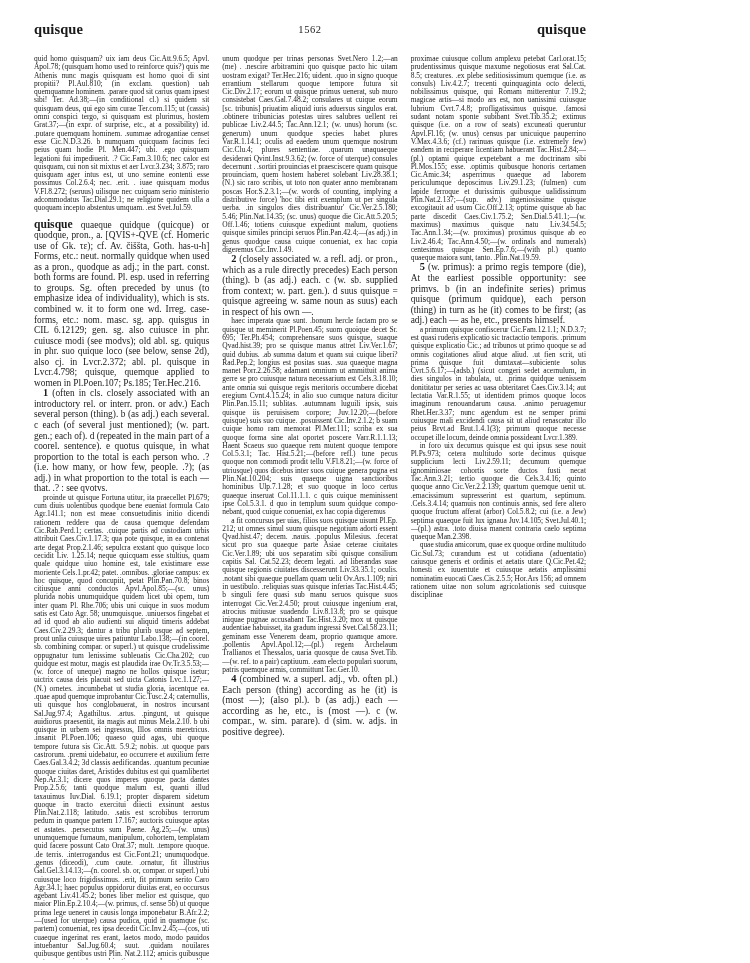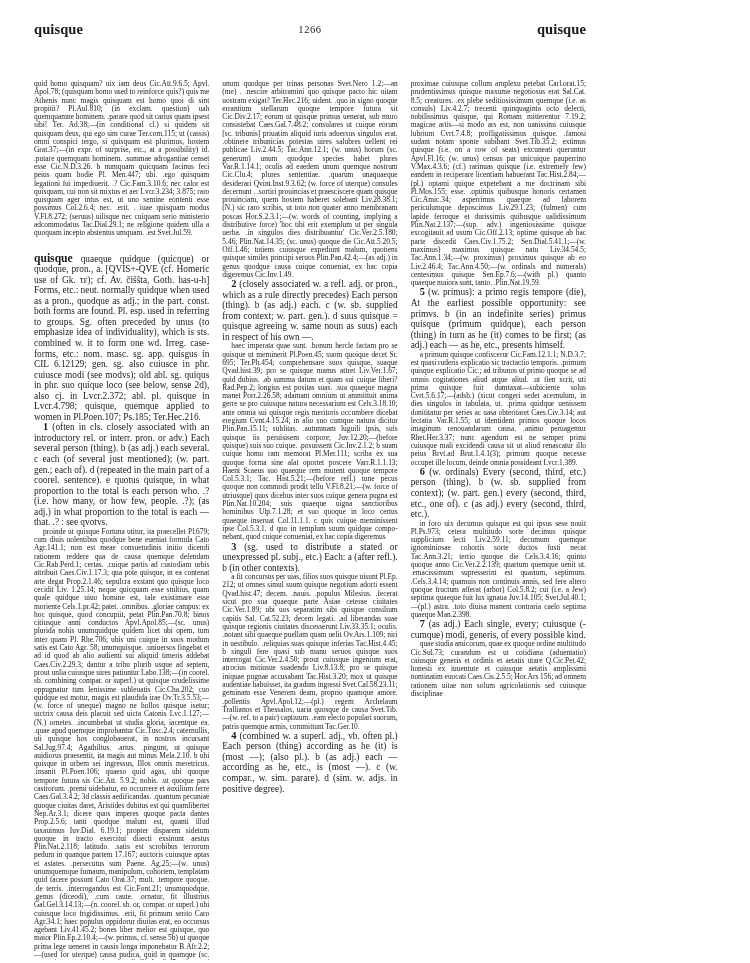--- a/index.html
+++ b/index.html
@@ -24,37 +24,37 @@
   
   .def{
     font-size:9.35px;line-height:10.55px;text-align:justify;
     hyphens:none;word-spacing:-0.1px;
   }
   
   .cit{
     font-size:7.45px;line-height:8.3px;text-align:justify;
     text-indent:9px;word-spacing:-0.2px;
   }
-  .cit.noind{text-indent:0;margin-top:25px;}
+  .cit.noind{text-indent:0;}
   .def.noind{text-indent:0;}
   .def.ind{text-indent:9px;}
 
   
-  .entry{margin-top:16px;}
+  .entry{margin-top:7px;}
   .entry .hwd{font-weight:bold;font-size:11.6px;}
   .sn{font-weight:bold;font-size:10.4px;}
 </style>
 </head>
 <body>
 
 <div class="page">
 
   <div class="runhead">
     <div class="hw">quisque</div>
-    <div class="folio">1266</div>
+    <div class="folio">1562</div>
     <div class="hw">quisque</div>
   </div>
 
   <div class="cols">
 
     <div class="col">
 
       <p class="cit noind">quid homo quisquam? uix iam deus Cic.Att.9.6.5; Apvl. Apol.78; (quisquam homo used to reinforce quis?) quis me Athenis nunc magis quisquam est homo quoi di sint propitii? Pl.Aul.810; (in exclam. question) uah quemquamne hominem. .parare quod sit carius quam ipsest sibi! Ter. Ad.38;—(in conditional cl.) si quidem sit quisquam deus, qui ego sim curae Ter.com.115; ut (cassis) omni conspici tergo, si quisquam est plurimus, hostem Grat.37;—(in expr. of surprise, etc., at a possibility) id. .putare quemquam hominem. .summae adrogantiae censet esse Cic.N.D.3.26. b numquam quicquam facinus feci peius quam hodie Pl. Men.447; ubi. .ego quisquam legationi fui impediuerit. .? Cic.Fam.3.10.6; nec calor est quisquam, cui non sit mixtus et aer Lvcr.3.234; 3.875; raro quisquam ager intus est, ut uno semine eontenti esse possimus Col.2.6.4; nec. .erit. . iuae quisquam modus V.Fl.8.272; (seruus) uilisque nec cuiquam serio ministerio adcommodatus Tac.Dial.29.1; ne religione quidem ulla a quoquam incepto abstentus umquam. .est Svet.Jul.59.</p>
 
       <div class="entry">
@@ -76,51 +76,39 @@
     <div class="col">
 
       <p class="cit noind">unum quodque per trinas personas Svet.Nero 1.2;—an (me) . .nescire arbitramini quo quisque pacto hic uitam uostram exigat? Ter.Hec.216; uident. .quo in signo quoque errantium stellarum quoque tempore futura sit Cic.Div.2.17; eorum ut quisque primus uenerat, sub muro consistebat Caes.Gal.7.48.2; consulares ut cuique eorum [sc. tribunis] priuatim aliquid iuris aduersus singulos erat. .obtinere tribunicias potestas uires salubres uellent rei publicae Liv.2.44.5; Tac.Ann.12.1; (w. unus) horum (sc. generum) unum quodque species habet plures Var.R.1.14.1; oculis ad eaedem unum quemque nostrum Cic.Clu.4; plures sententiae. .quarum unaquaeque desiderari Qvint.Inst.9.3.62; (w. force of uterque) consules decernunt . .sortiri prouincias et praesciscere quam quisque prouinciam, quem hostem haberet solebant Liv.28.38.1; (N.) sic raro scribis, ut toto non quater anno membranam poscas Hor.S.2.3.1;—(w. words of counting, implying a distributive force) 'hoc tibi erit exemplum ut per singula uerba. .in singulos dies distribuantur' Cic.Ver.2.5.180; 5.46; Plin.Nat.14.35; (sc. unus) quoque die Cic.Att.5.20.5; Off.1.46; totiens cuiusque expediunt malum, quotiens quisque similes principi seruos Plin.Pan.42.4;—(as adj.) in genus quodque causa cuique conueniat, ex hac copia digeremus Cic.Inv.1.49.</p>
 
       <p class="def ind">
         <span class="sn">2</span>
         <span>(closely associated w. a refl. adj. or pron., which as a rule directly precedes) Each person (thing). b (as adj.) each. c (w. sb. supplied from context; w. part. gen.). d suus quisque = quisque agreeing w. same noun as suus) each in respect of his own —.</span>
       </p>
       <p class="cit">haec imperata quae sunt. .bonum hercle factam pro se quisque ut meminerit Pl.Poen.45; suom quoique decet Sr. 695; Ter.Ph.454; comprehensare suos quisque, suaque Qvad.hist.39; pro se quisque manus attret Liv.Ver.1.67; quid dubius. .ab summa datum et quam sui cuique liberi? Rad.Pep.2; longius est positas suas. .sua quaeque magna manet Porr.2.26.58; adamant omnium ut ammittuit anima gerre se pro cuiusque natura necessarium est Cels.3.18.10; ante omnia sui quisque regis meritoris occumbere dicebat eregium Cvnt.4.15.24; in alio suo cumque natura dicitur Plin.Pan.15.11; sublitas. .autumnam luguili ipsis, suis quisque iis peruisisem corpore; Juv.12.20;—(before quisque) suis suo cuique. .posuissent Cic.Inv.2.1.2; b suam cuique homo ram memorat Pl.Mer.111; scriba ex sua quoque forma sine alat oportet poscere Varr.R.1.1.13; Haent Scaeus suo quaeque rem mutent quoque tempore Col.5.3.1; Tac. Hist.5.21;—(before refl.) tune pecus quoque non commodi prodit tellu V.Fl.8.21;—(w. force of utriusque) quos dicebus inter suos cuique genera pugna est Plin.Nat.10.204; suis quaeque uigna sanctioribus hominibus Ulp.7.1.28; et suo quoque in loco certus quaeque inseruat Col.11.1.1. c quis cuique meminissent ipse Col.5.3.1. d quo in templum suum quidque compo- nebant, quod cuique conueniat, ex hac copia digeremus</p>
 
-      <p class="def ind">
-        <span class="sn">3</span>
-        <span>(sg. used to distribute a stated or unexpressed pl. subj., etc.) Each: a (after refl.). b (in other contexts).</span>
-      </p>
       <p class="cit">a fit concursus per uias, filios suos quisque uisunt Pl.Ep. 212; ut omnes simul suum quisque negotium adorti essent Qvad.hist.47; decem. .nauis. .populus Milesius. .fecerat sicut pro sua quaeque parte Asiae ceterae ciuitates Cic.Ver.1.89; ubi uos separatim sibi quisque consilium capitis Sal. Cat.52.23; decem legati. .ad liberandas suae quisque regionis ciuitates discesserunt Liv.33.35.1; oculis. .notant sibi quaeque puellam quam uelit Ov.Ars.1.109; niri in uestibulo. .reliquias suas quisque inferias Tac.Hist.4.45; b singuli fere quasi sub manu seruos quisque suos interrogat Cic.Ver.2.4.50; prout cuiusque ingenium erat, atrocius mitiusue suadendo Liv.8.13.8; pro se quisque iniquae pugnae accusabant Tac.Hist.3.20; mox ut quisque audentiae habuisset, ita gradum ingressi Svet.Cal.58.23.11; geminam esse Venerem deam, proprio quamque amore. .pollentis Apvl.Apol.12;—(pl.) regem Archelaum Trallianos et Thessalos, uaria quosque de causa Svet.Tib. —(w. ref. to a pair) captiuum. .eam electo populari suorum, patris quemque armis, committunt Tac.Ger.10.</p>
 
       <p class="def ind">
         <span class="sn">4</span>
         <span>(combined w. a superl. adj., vb. often pl.) Each person (thing) according as he (it) is (most —); (also pl.). b (as adj.) each — according as he, etc., is (most —). c (w. compar., w. sim. parare). d (sim. w. adjs. in positive degree).</span>
       </p>
 
     </div>
 
     <div class="col">
 
       <p class="cit noind">proximae cuiusque collum amplexu petebat Carl.orat.15; prudentissimus quisque maxume negotiosus erat Sal.Cat. 8.5; creatures. .ex plebe seditiosissimum quemque (i.e. as consuls) Liv.4.2.7; trecenti quinquaginta octo delecti, nobilissimus quisque, qui Romam mitterentur 7.19.2; magicae artis—si modo ars est, non uanissimi cuiusque lubrium Cvrt.7.4.8; profligatissimus quisque. .famosi sudant notam sponte subibant Svet.Tib.35.2; extimus quisque (i.e. on a row of seats) excuneati queruntur Apvl.Fl.16; (w. unus) census par unicuique pauperrino V.Max.4.3.6; (cf.) rarinuas quisque (i.e. extremely few) eandem in reciperare licentiam habuerant Tac.Hist.2.84;—(pl.) optami quique expetebant a me doctrinam sibi Pl.Mos.155; esse. .optimis quibusque honoris certamen Cic.Amic.34; asperrimus quaeque ad laborem periculumque deposcimus Liv.29.1.23; (fulmen) cum lapide ferroque et durissimis quibusque ualidissimum Plin.Nat.2.137;—(sup. adv.) ingeniosissime quisque excogitauit ad usum Cic.Off.2.13; optime quisque ab hac parte discedit Caes.Civ.1.75.2; Sen.Dial.5.41.1;—(w. maximus) maximus quisque natu Liv.34.54.5; Tac.Ann.1.34;—(w. proximus) proximus quisque ab eo Liv.2.46.4; Tac.Ann.4.50;—(w. ordinals and numerals) centesimus quisque Sen.Ep.7.6;—(with pl.) quanto quaeque maiora sunt, tanto. .Plin.Nat.19.59.</p>
 
       <p class="def ind">
         <span class="sn">5</span>
         <span>(w. primus): a primo regis tempore (die), At the earliest possible opportunity: see primvs. b (in an indefinite series) primus quisque (primum quidque), each person (thing) in turn as he (it) comes to be first; (as adj.) each — as he, etc., presents himself.</span>
       </p>
       <p class="cit">a primum quisque confiscerur Cic.Fam.12.1.1; N.D.3.7; est quasi ruderis explicatio sic tractactio temporis. .primum quisque explicatio Cic.; ad tribunos ut primo quoque se ad omnis cogitationes aliud atque aliud. .ut fien scrit, uti prima quisque fuit dumtaxat—subiciente solus Cvrt.5.6.17;—(adsb.) (sicut congeri sedet acernulum, in dies singulos in tabulata, ut. .prima quidque uenissem donititatur per series ac uasa obteritaret Caes.Civ.3.14; aut lectatia Var.R.1.55; ut identidem primos quoque locos imaginum renouandarum causa. .animo peruagemur Rhet.Her.3.37; nunc agendum est ne semper primi cuiusque mali excidendi causa sit ut aliud renascatur illo peius Brvt.ad Brut.1.4.1(3); primum quoque necesse occupet ille locum, deinde omnia possideant Lvcr.1.389.</p>
 
-      <p class="def ind">
-        <span class="sn">6</span>
-        <span>(w. ordinals) Every (second, third, etc.) person (thing). b (w. sb. supplied from context); (w. part. gen.) every (second, third, etc., one of). c (as adj.) every (second, third, etc.).</span>
-      </p>
       <p class="cit">in foro uix decumus quisque est qui ipsus sese nouit Pl.Ps.973; cetera multitudo sorte decimus quisque supplicium lecti Liv.2.59.11; decumum quemque ignominiosae cohortis sorte ductos fusti necat Tac.Ann.3.21; tertio quoque die Cels.3.4.16; quinto quoque anno Cic.Ver.2.2.139; quartum quemque uenit ut. .emacissimum supresserint est quartum, septimum. .Cels.3.4.14; quamuis non continuis annis, sed fere altero quoque fructum afferat (arbor) Col.5.8.2; cui (i.e. a Jew) septima quaeque fuit lux ignaua Juv.14.105; Svet.Jul.40.1;—(pl.) astra. .toto diuisa manent contraria caelo septima quaeque Man.2.398.</p>
 
-      <p class="def ind">
-        <span class="sn">7</span>
-        <span>(as adj.) Each single, every; cuiusque (-cumque) modi, generis, of every possible kind.</span>
-      </p>
       <p class="cit">quae studia amicorum, quae ex quoque ordine multitudo Cic.Sul.73; curandum est ut cotidiana (aduentatio) caiusque generis et ordinis et aetatis utare Q.Cic.Pet.42; honesti ex iuuentute et cuiusque aetatis amplissimi nominatim euocati Caes.Cis.2.5.5; Hor.Ars 156; ad omnem rationem uitae non solum agricolationis sed cuiusque disciplinae</p>
 
     </div>
 
   </div>
 </div>
 
 </body></html>

